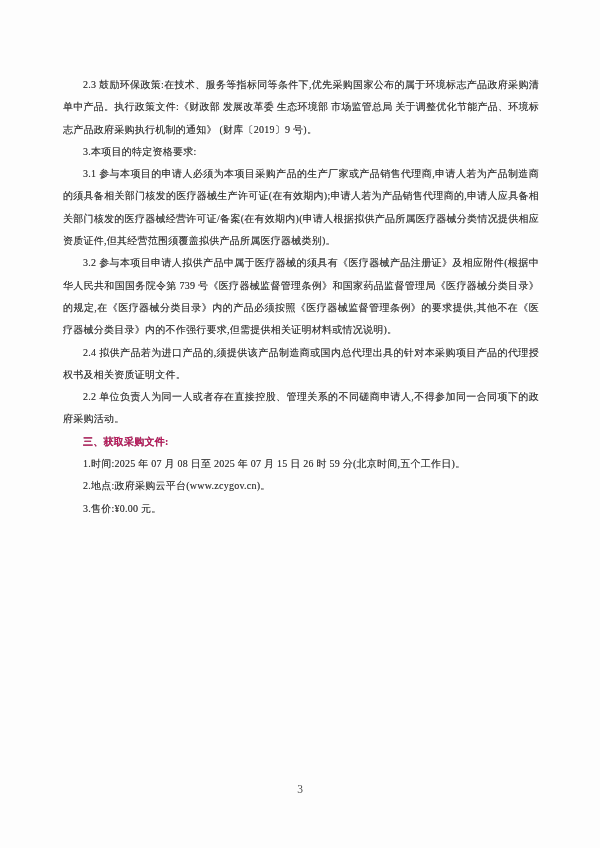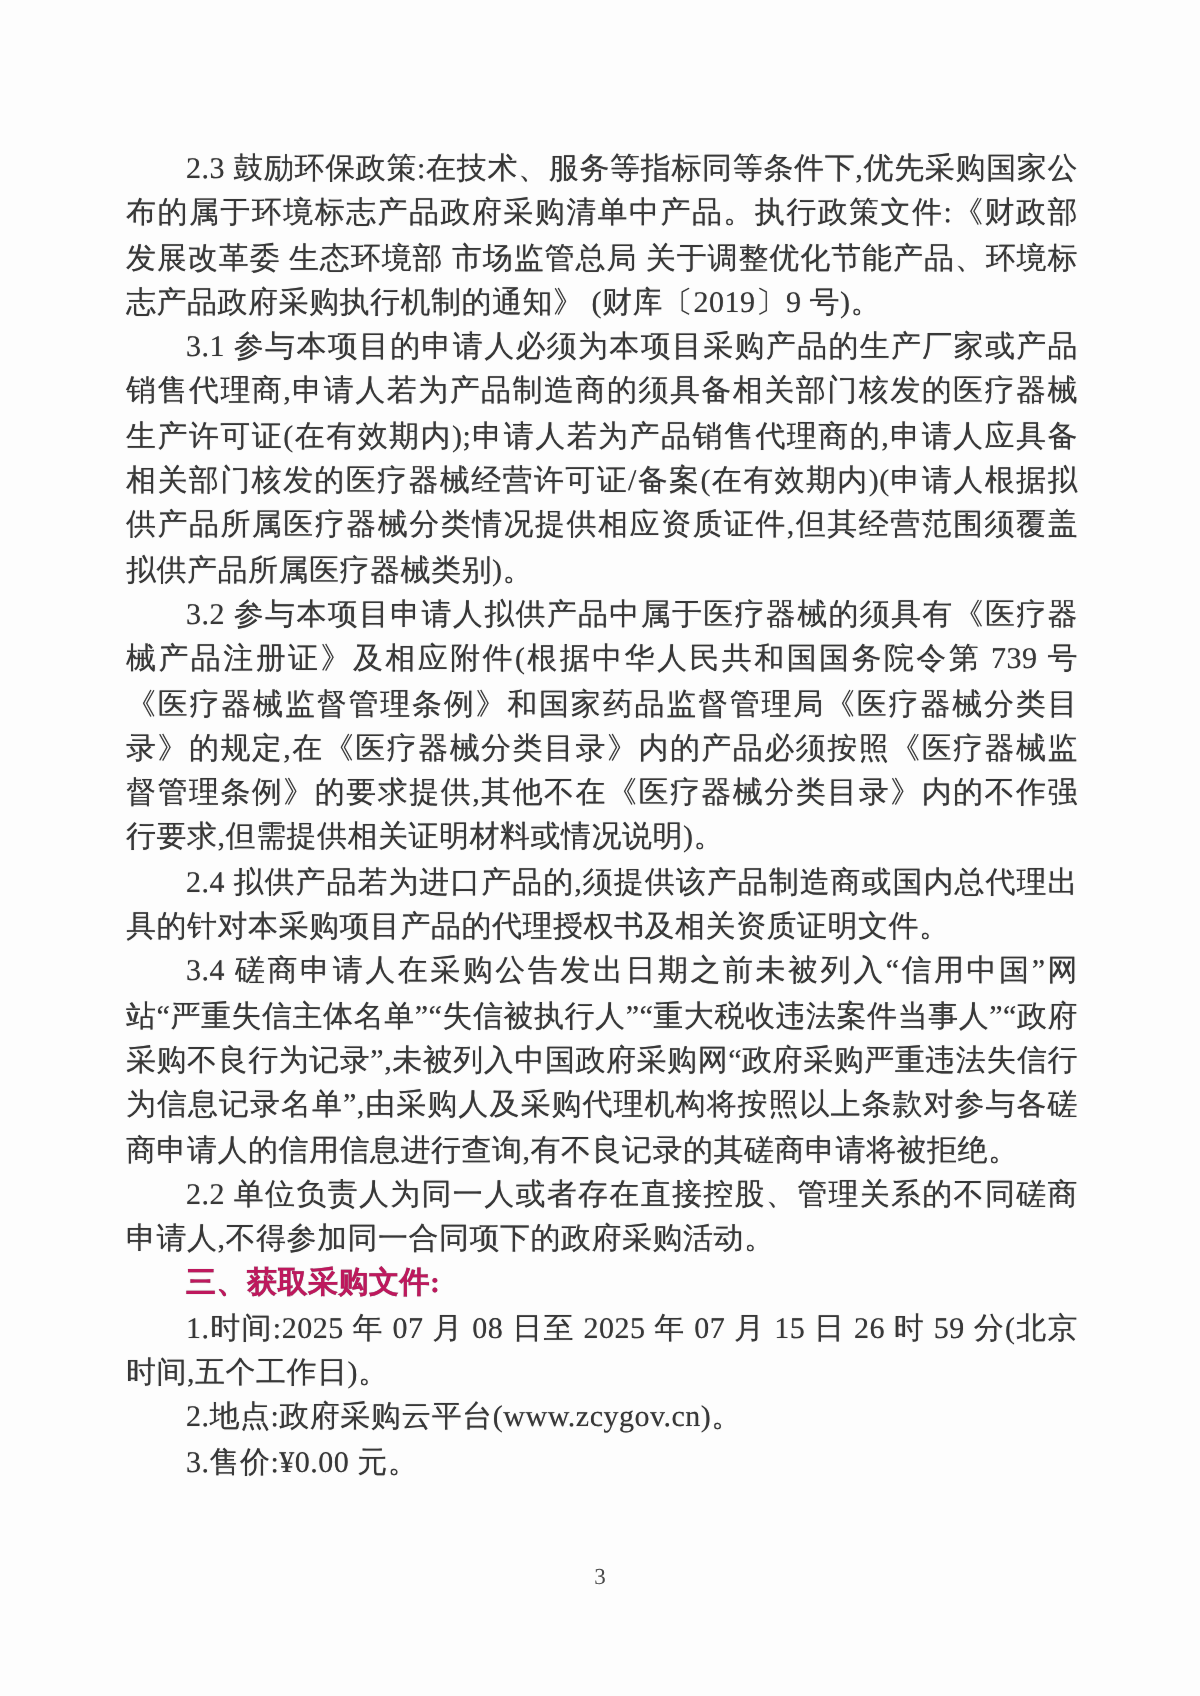--- a/index.html
+++ b/index.html
@@ -14,21 +14,21 @@
     background: #fdfdfd;
     font-family: "Liberation Serif", "DejaVu Serif", serif;
     color: #383838;
     overflow: hidden;
   }
   .content {
     position: absolute;
     left: 63px;
     top: 74px;
     width: 476px;
-    font-size: 15px;
+    font-size: 10px;
     line-height: 22.3px;
     text-align: justify;
     letter-spacing: 0.25px;
     text-shadow: 0 0 0.4px rgba(50,50,50,0.65);
   }
   .content p {
     margin: 0;
     text-indent: 2em;
   }
   .content p.heading {
@@ -44,24 +44,24 @@
     font-size: 11.5px;
     color: #4a4a4a;
   }
 </style>
 </head>
 <body>
 
 <div class="page">
   <div class="content">
     <p>2.3 鼓励环保政策:在技术、服务等指标同等条件下,优先采购国家公布的属于环境标志产品政府采购清单中产品。执行政策文件:《财政部 发展改革委 生态环境部 市场监管总局 关于调整优化节能产品、环境标志产品政府采购执行机制的通知》 (财库〔2019〕9 号)。</p>
+    <p>3.本项目的特定资格要求:</p>
     <p>3.1 参与本项目的申请人必须为本项目采购产品的生产厂家或产品销售代理商,申请人若为产品制造商的须具备相关部门核发的医疗器械生产许可证(在有效期内);申请人若为产品销售代理商的,申请人应具备相关部门核发的医疗器械经营许可证/备案(在有效期内)(申请人根据拟供产品所属医疗器械分类情况提供相应资质证件,但其经营范围须覆盖拟供产品所属医疗器械类别)。</p>
     <p>3.2 参与本项目申请人拟供产品中属于医疗器械的须具有《医疗器械产品注册证》及相应附件(根据中华人民共和国国务院令第 739 号《医疗器械监督管理条例》和国家药品监督管理局《医疗器械分类目录》的规定,在《医疗器械分类目录》内的产品必须按照《医疗器械监督管理条例》的要求提供,其他不在《医疗器械分类目录》内的不作强行要求,但需提供相关证明材料或情况说明)。</p>
     <p>2.4 拟供产品若为进口产品的,须提供该产品制造商或国内总代理出具的针对本采购项目产品的代理授权书及相关资质证明文件。</p>
-    <p>3.4 磋商申请人在采购公告发出日期之前未被列入“信用中国”网站“严重失信主体名单”“失信被执行人”“重大税收违法案件当事人”“政府采购不良行为记录”,未被列入中国政府采购网“政府采购严重违法失信行为信息记录名单”,由采购人及采购代理机构将按照以上条款对参与各磋商申请人的信用信息进行查询,有不良记录的其磋商申请将被拒绝。</p>
     <p>2.2 单位负责人为同一人或者存在直接控股、管理关系的不同磋商申请人,不得参加同一合同项下的政府采购活动。</p>
     <p class="heading">三、获取采购文件:</p>
     <p>1.时间:2025 年 07 月  08 日至 2025 年 07 月 15 日 26 时 59 分(北京时间,五个工作日)。</p>
     <p>2.地点:政府采购云平台(www.zcygov.cn)。</p>
     <p>3.售价:¥0.00 元。</p>
   </div>
   <div class="page-number">3</div>
 </div>
 
 </body></html>

